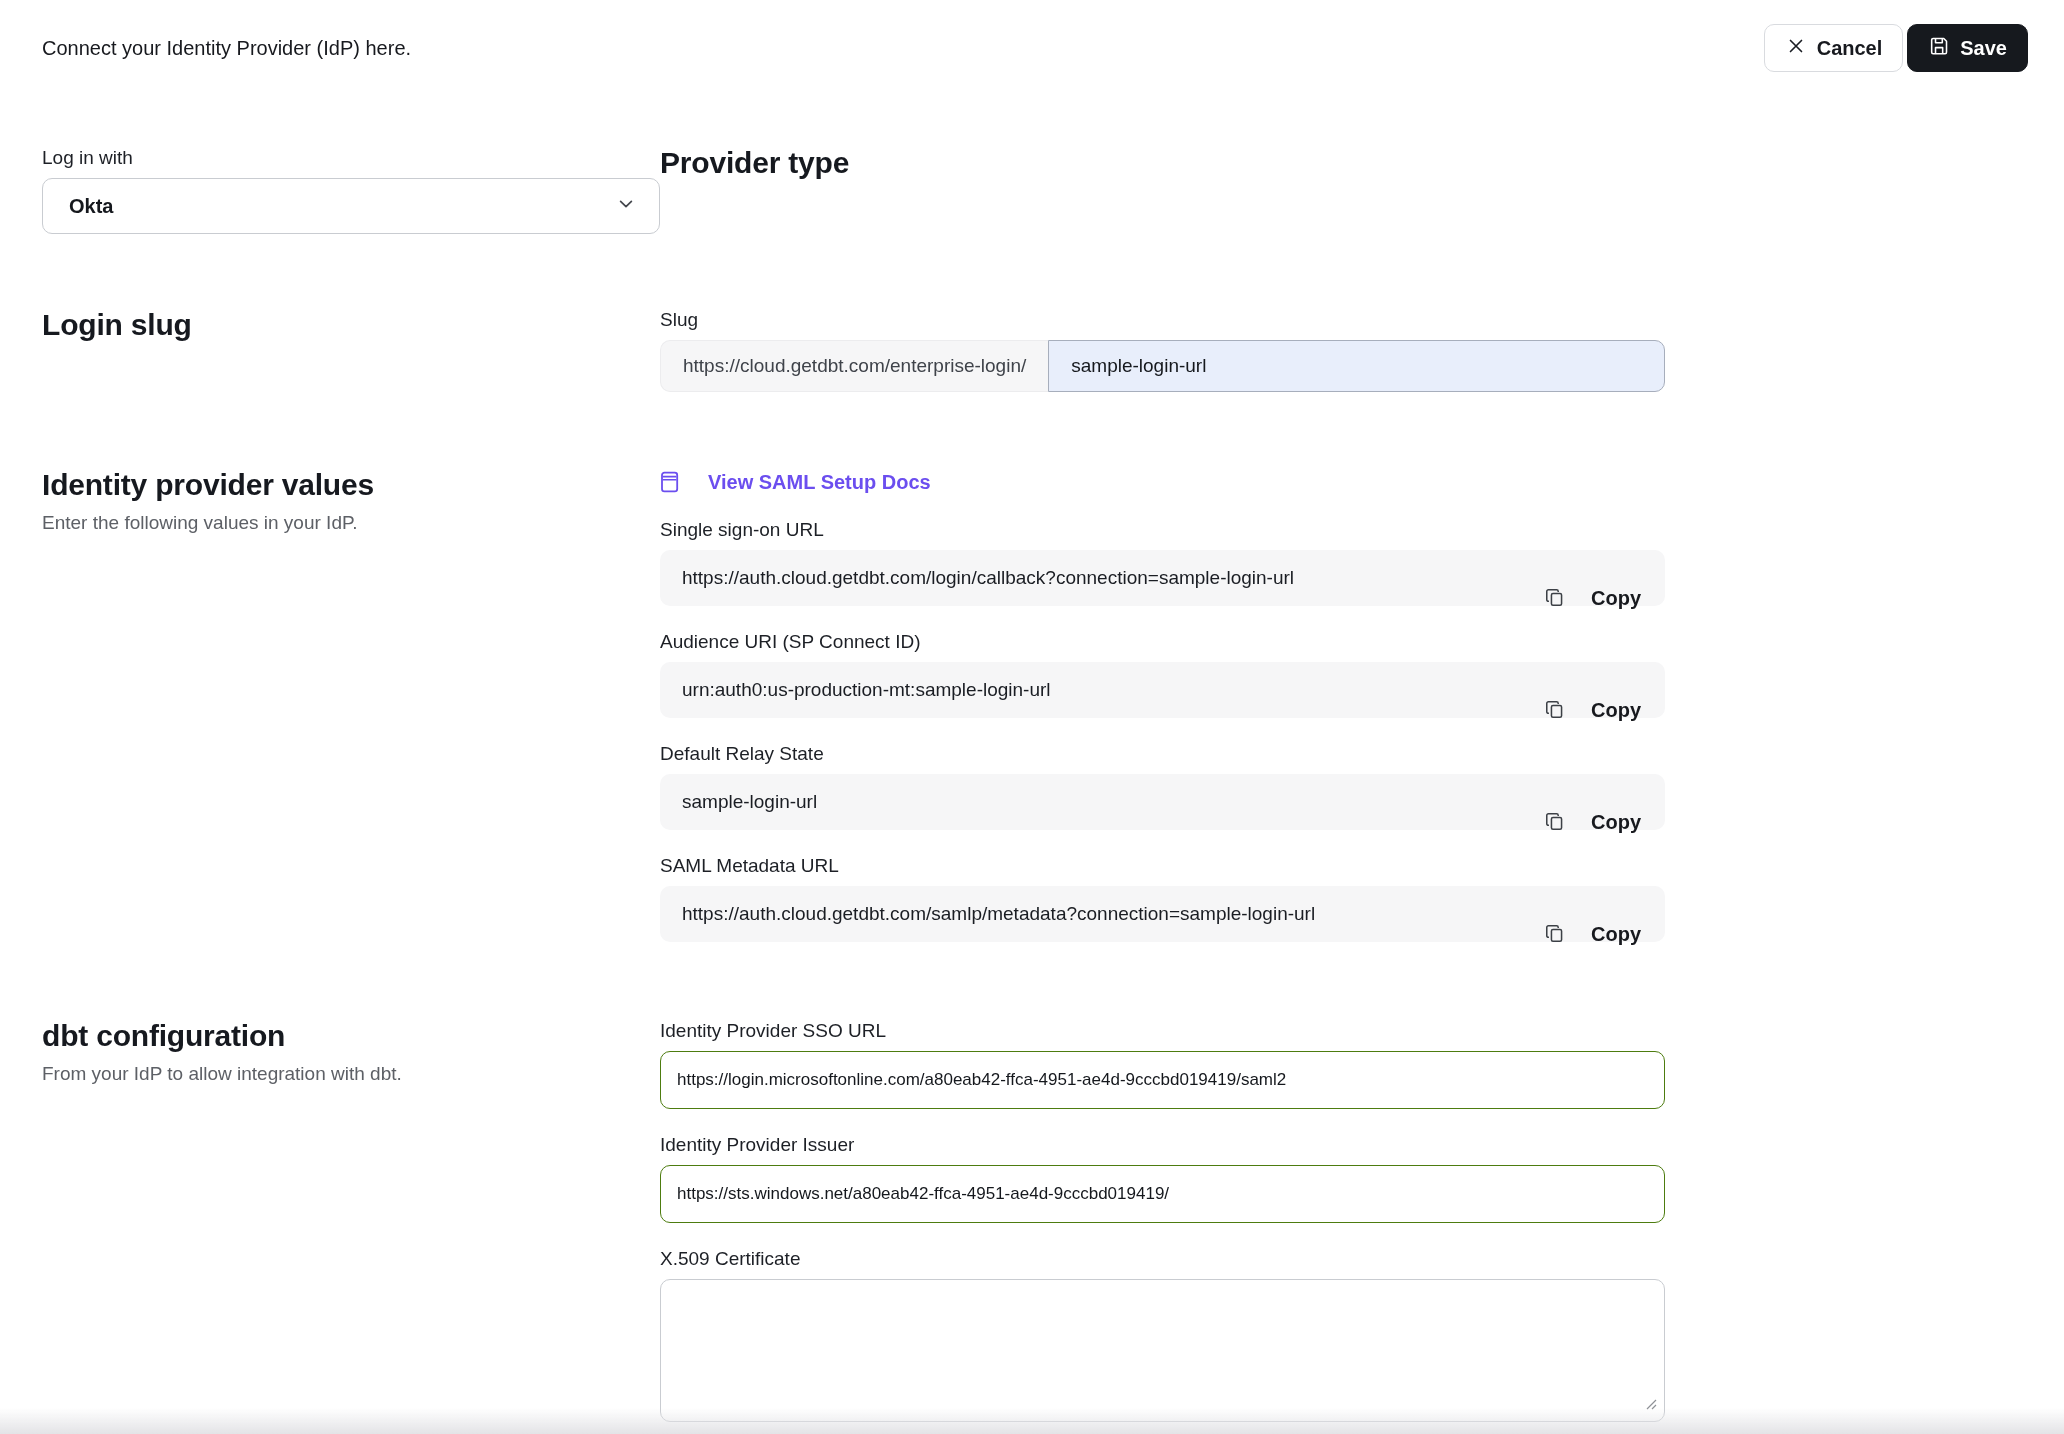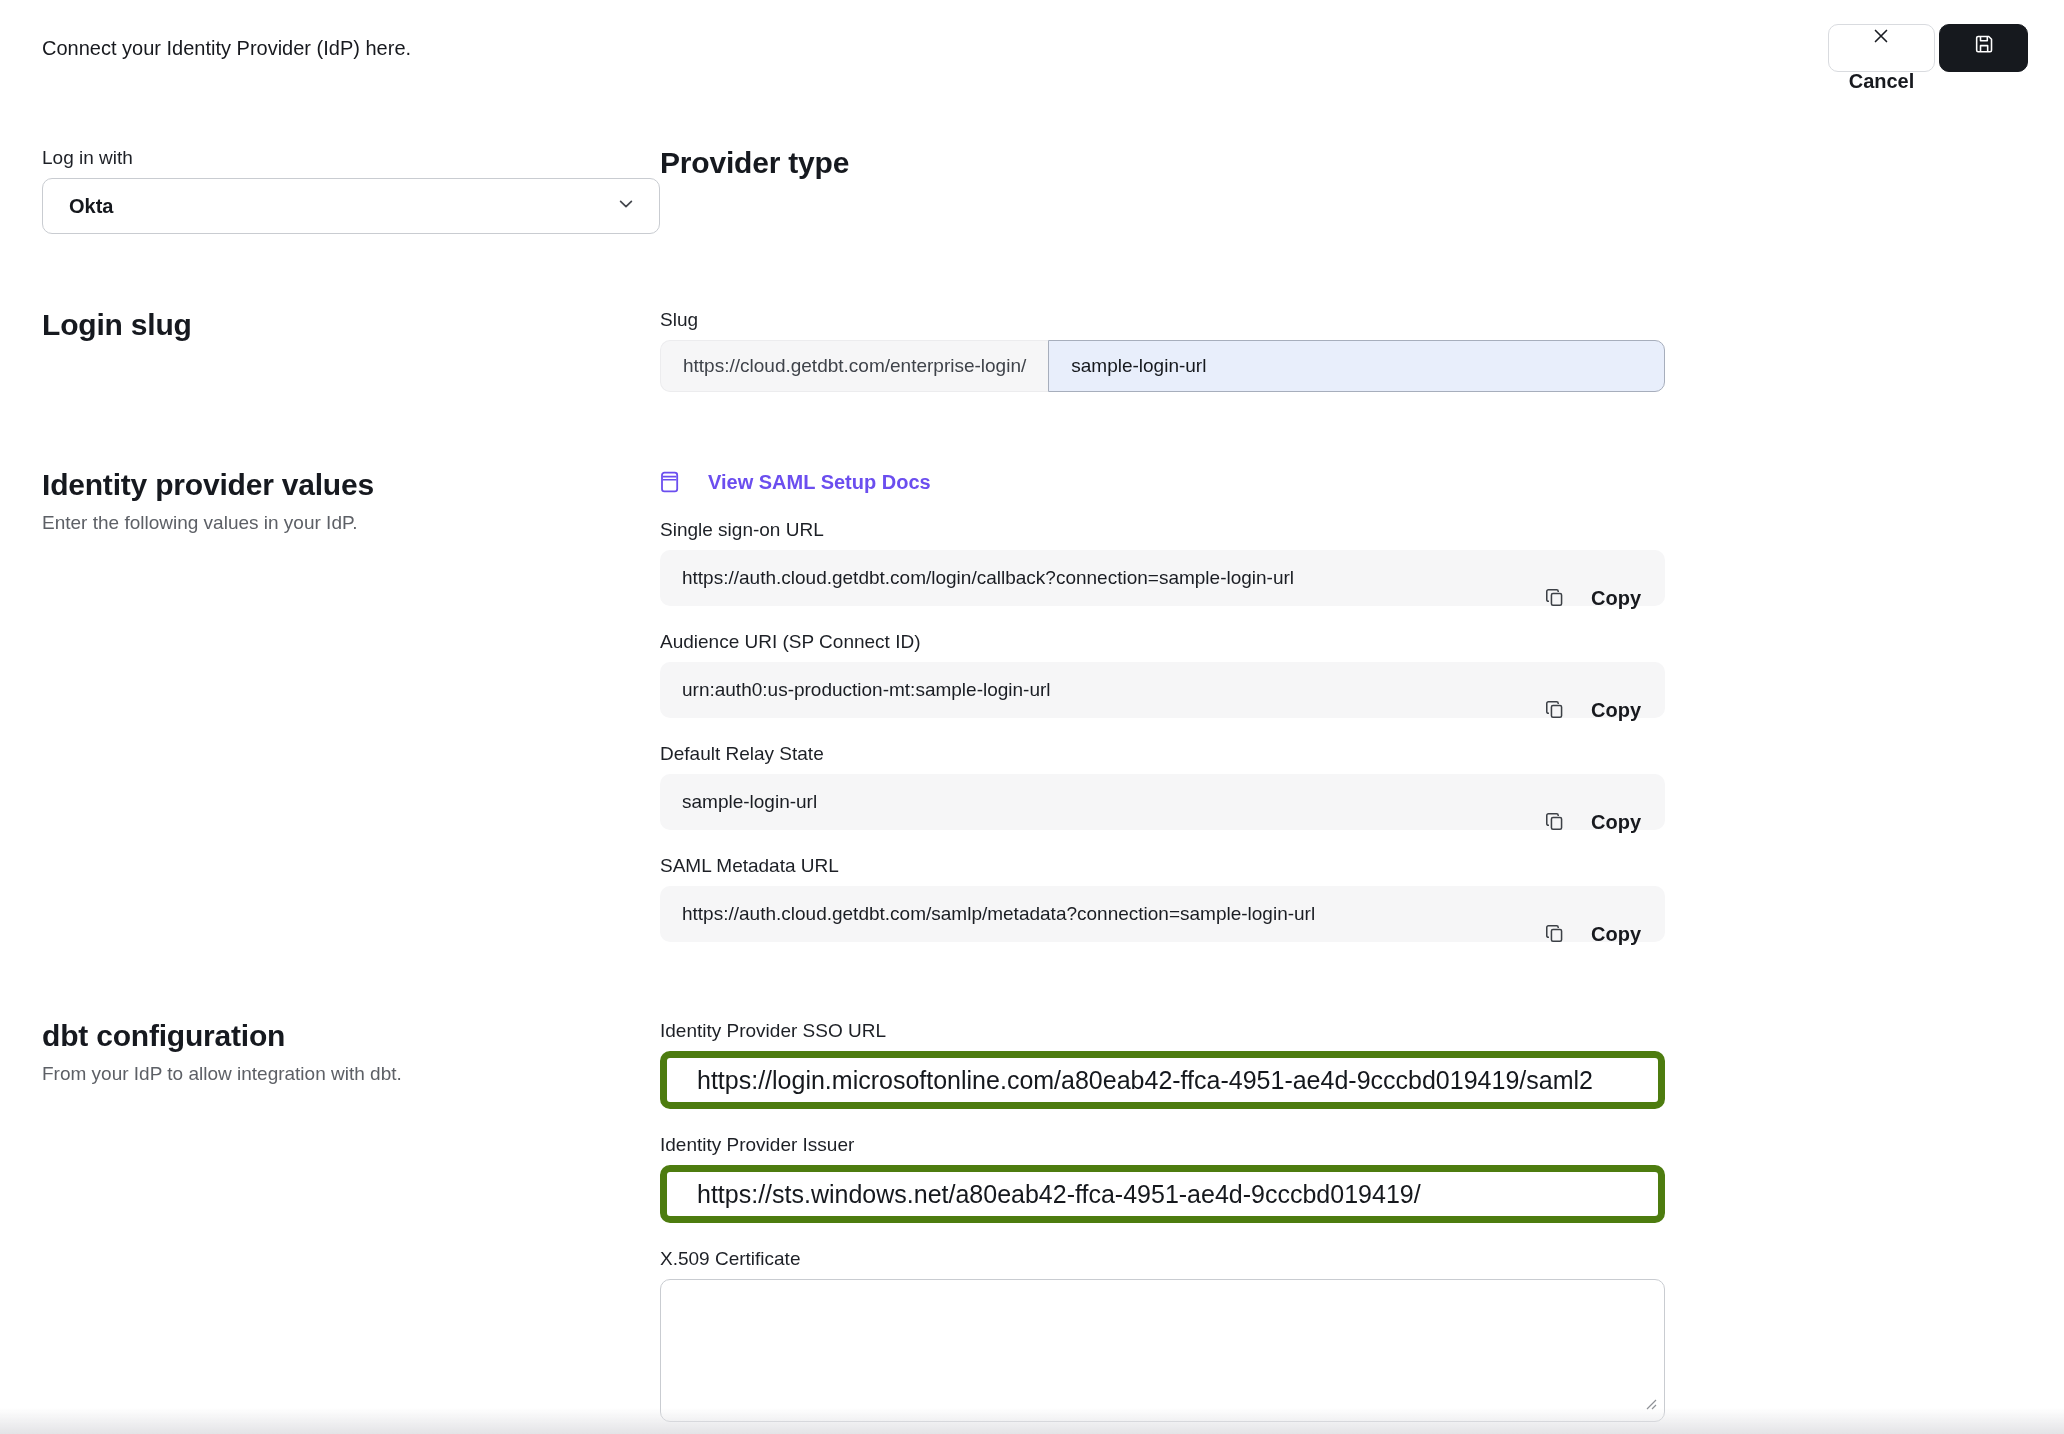--- a/index.html
+++ b/index.html
@@ -7,22 +7,22 @@
               font-family:"Liberation Sans","DejaVu Sans",sans-serif; color:#17191e; }
   body::after { content:""; position:fixed; left:0; right:0; bottom:0; height:26px;
                 background:linear-gradient(to bottom, rgba(230,230,233,0), #e3e3e6);
                 pointer-events:none; }
 
   
   .topbar { display:flex; align-items:center; justify-content:space-between;
             padding:24px 36px 0 42px; }
   .topbar-title { font-size:20px; color:#17191e; }
   .topbar-actions { display:flex; gap:4px; }
-  .btn { height:48px; display:flex; align-items:center; gap:18px; cursor:pointer;
-         border-radius:10px; font-size:20px; font-weight:700; font-family:inherit;flex-direction:column; }
+  .btn { height:48px; display:flex; align-items:center; gap:10px; cursor:pointer;
+         border-radius:10px; font-size:20px; font-weight:700; font-family:inherit; }
   .btn-cancel { background:#fff; border:1px solid #d9dbdf; color:#17191e; padding:0 20px; font-weight:600; }
   .btn-save   { background:#16191e; border:1px solid #16191e; color:#fff; padding:8px 20px; }
 
   
   .row { display:grid; grid-template-columns:618px 1005px; padding-left:42px; }
   h2 { font-size:30px; line-height:34px; font-weight:700; letter-spacing:-0.2px; color:#16191f; }
   .sub { font-size:19px; color:#5d6066; margin-top:10px; }
 
   .sec-provider { margin-top:74px; }
   .sec-slug     { margin-top:74px; }
@@ -54,22 +54,22 @@
   
   .field-group + .field-group { margin-top:24px; }
   .ro-field { height:56px; background:#f6f6f7; border-radius:10px; display:flex;
               align-items:center; justify-content:space-between; padding:0 24px 0 22px; }
   .ro-value { font-size:19px; color:#1a1d23; }
   .copy-btn { display:flex; align-items:flex-start; gap:26px; background:none; border:none;
               cursor:pointer; font-family:inherit;margin-top:44px; }
   .copy-btn span { font-size:20px; font-weight:600; color:#17191e; }
 
   
-  .text-input { width:100%; height:58px; border:7px solid #4d7c0f; border-radius:10px;
-                background:#fff; padding:0 30px; font-size:25px; color:#15181d;
+  .text-input { width:100%; height:58px; border:1px solid #4d7c0f; border-radius:10px;
+                background:#fff; padding:0 16px; font-size:17px; color:#15181d;
                 font-family:inherit; outline:none; }
   .ta-wrap { position:relative; }
   .cert-textarea { width:100%; height:143px; border:1px solid #c9ccd1; border-radius:10px;
                    background:#fff; padding:14px 22px; font-size:19px; color:#15181d;
                    font-family:inherit; outline:none; resize:none; display:block; }
   .resize-handle { position:absolute; right:7px; bottom:7px; }
 </style>
 </head>
 <body>
 

